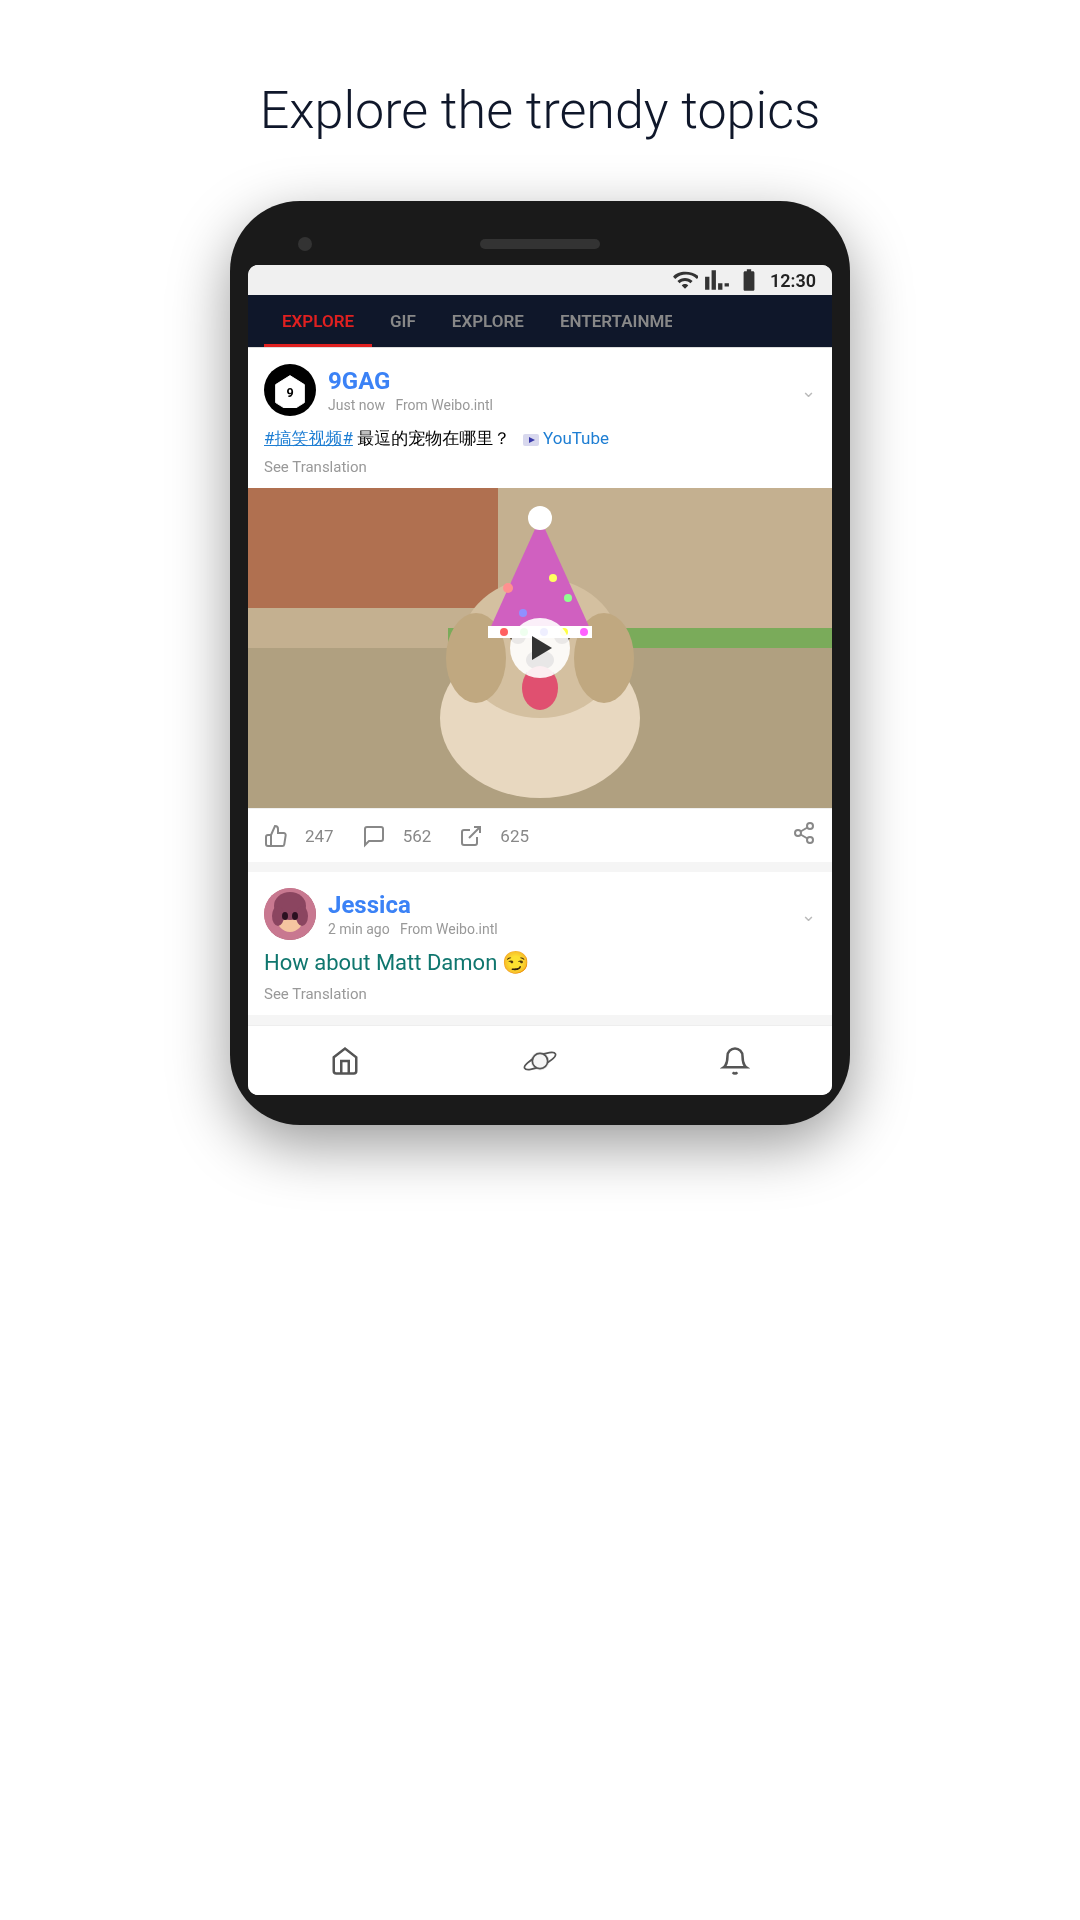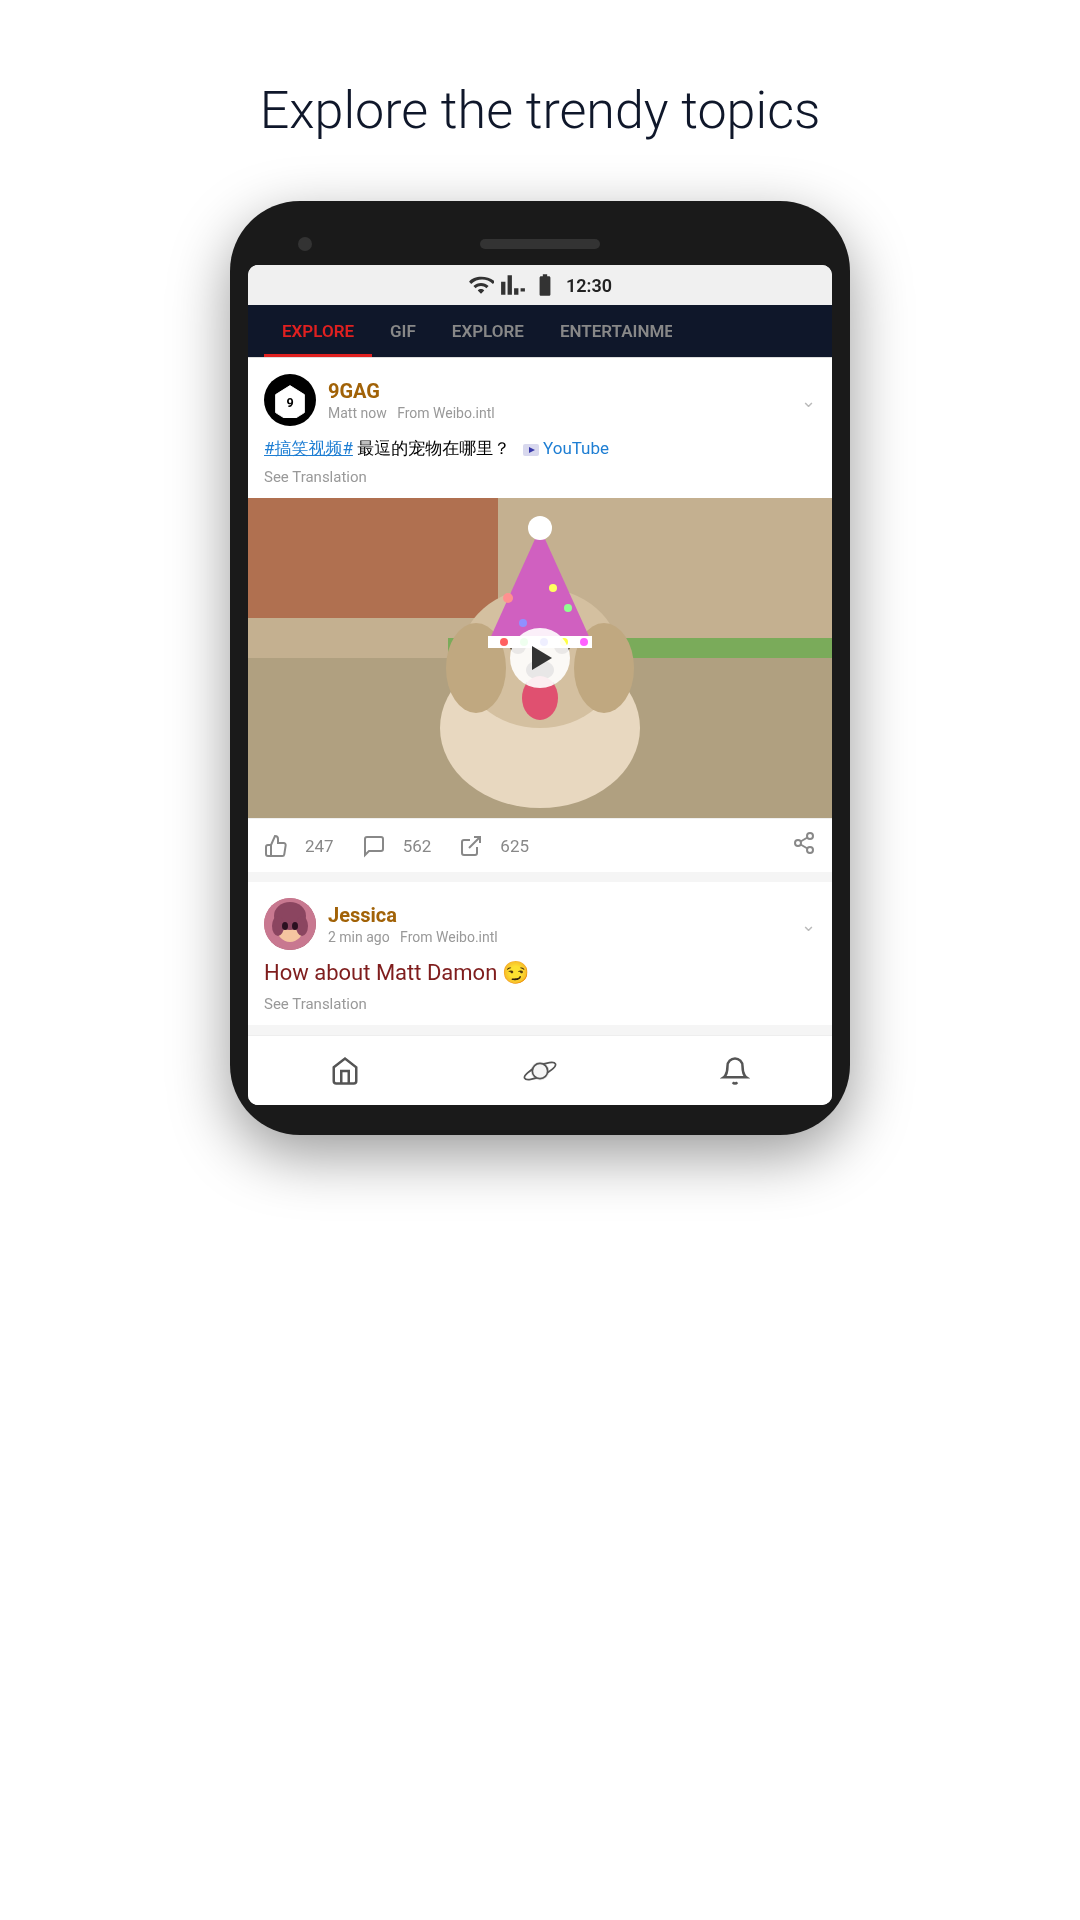--- a/index.html
+++ b/index.html
@@ -60,24 +60,24 @@
     
     .phone-screen {
       background: #f5f5f5;
       border-radius: 10px;
       overflow: hidden;
     }
 
     
     .status-bar {
       background: #f0f0f0;
-      height: 40px;
-      display: flex;
-      align-items: center;
-      justify-content: center;
+      height: 30px;
+      display: flex;
+      align-items: center;
+      justify-content: flex-end;
       padding: 0 16px;
       gap: 8px;
     }
     .status-icons {
       display: flex;
       align-items: center;
       gap: 6px;
     }
     .status-time {
       font-size: 18px;
@@ -179,23 +179,23 @@
     .avatar-9gag {
       background: #000;
       color: #fff;
       font-size: 22px;
       font-weight: 800;
     }
     .post-meta {
       flex: 1;
     }
     .post-username {
-      font-size: 20px;
+      font-size: 24px;
       font-weight: 700;
-      color: #a16207;
+      color: #3b82f6;
     }
     .post-submeta {
       font-size: 14px;
       color: #999;
       margin-top: 2px;
     }
     .chevron-down {
       color: #bbb;
       font-size: 18px;
       cursor: pointer;
@@ -277,21 +277,21 @@
 
     
     .jessica-avatar {
       background: linear-gradient(135deg, #c8748a, #a05060);
       color: #fff;
       font-size: 26px;
     }
     .post-text-second {
       padding: 0 16px 10px 16px;
       font-size: 22px;
-      color: #7f1d1d;
+      color: #0f766e;
     }
 
     
     .bottom-nav {
       background: #fff;
       height: 70px;
       display: flex;
       align-items: center;
       justify-content: space-around;
       border-top: 1px solid #eee;
@@ -358,21 +358,21 @@
           <div class="avatar avatar-9gag">
 
             <svg width="36" height="36" viewBox="0 0 40 40" fill="white">
               <polygon points="20,4 36,14 36,34 20,44 4,34 4,14" fill="white" stroke="white"></polygon>
               <text x="20" y="28" text-anchor="middle" fill="black" font-size="14" font-weight="bold">9</text>
             </svg>
           </div>
           <div class="post-meta">
             <div class="post-username">9GAG</div>
             <div class="post-submeta">
-              <span>Matt now</span> &nbsp; <span>From Weibo.intl</span>
+              <span>Just now</span> &nbsp; <span>From Weibo.intl</span>
             </div>
           </div>
           <div class="chevron-down">⌄</div>
         </div>
 
         <div class="post-text">
           <span class="hashtag">#搞笑视频#</span>
           <span> 最逗的宠物在哪里？</span>
           &nbsp;
           <svg style="display:inline-block;vertical-align:middle;" width="16" height="12" viewBox="0 0 16 12" fill="none">

